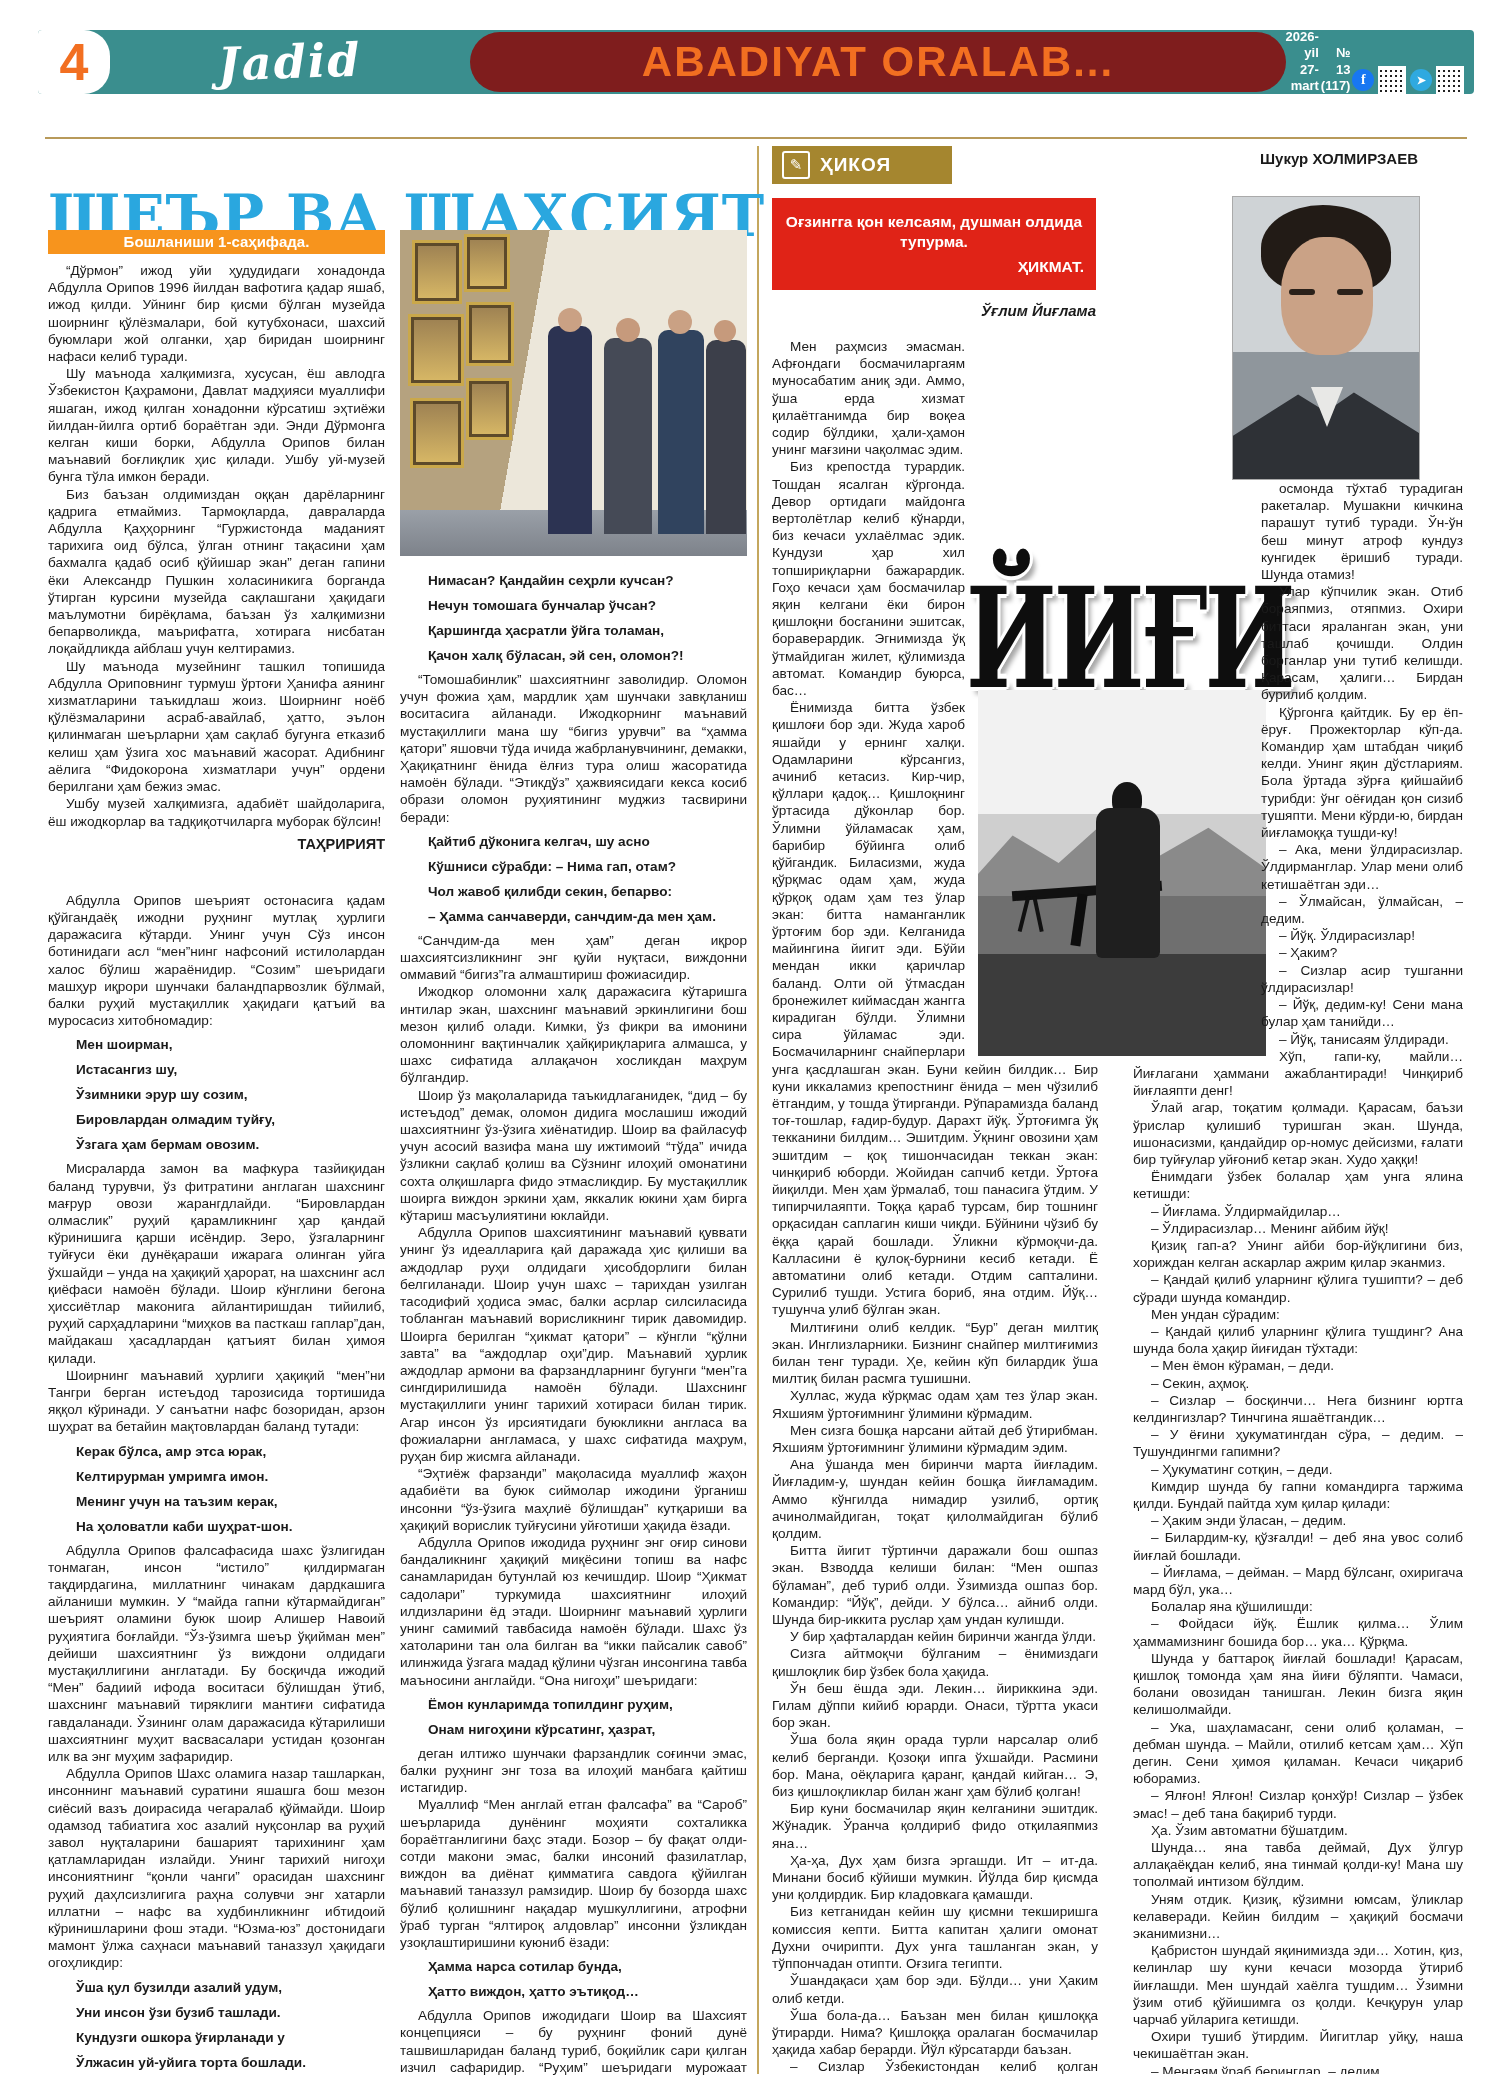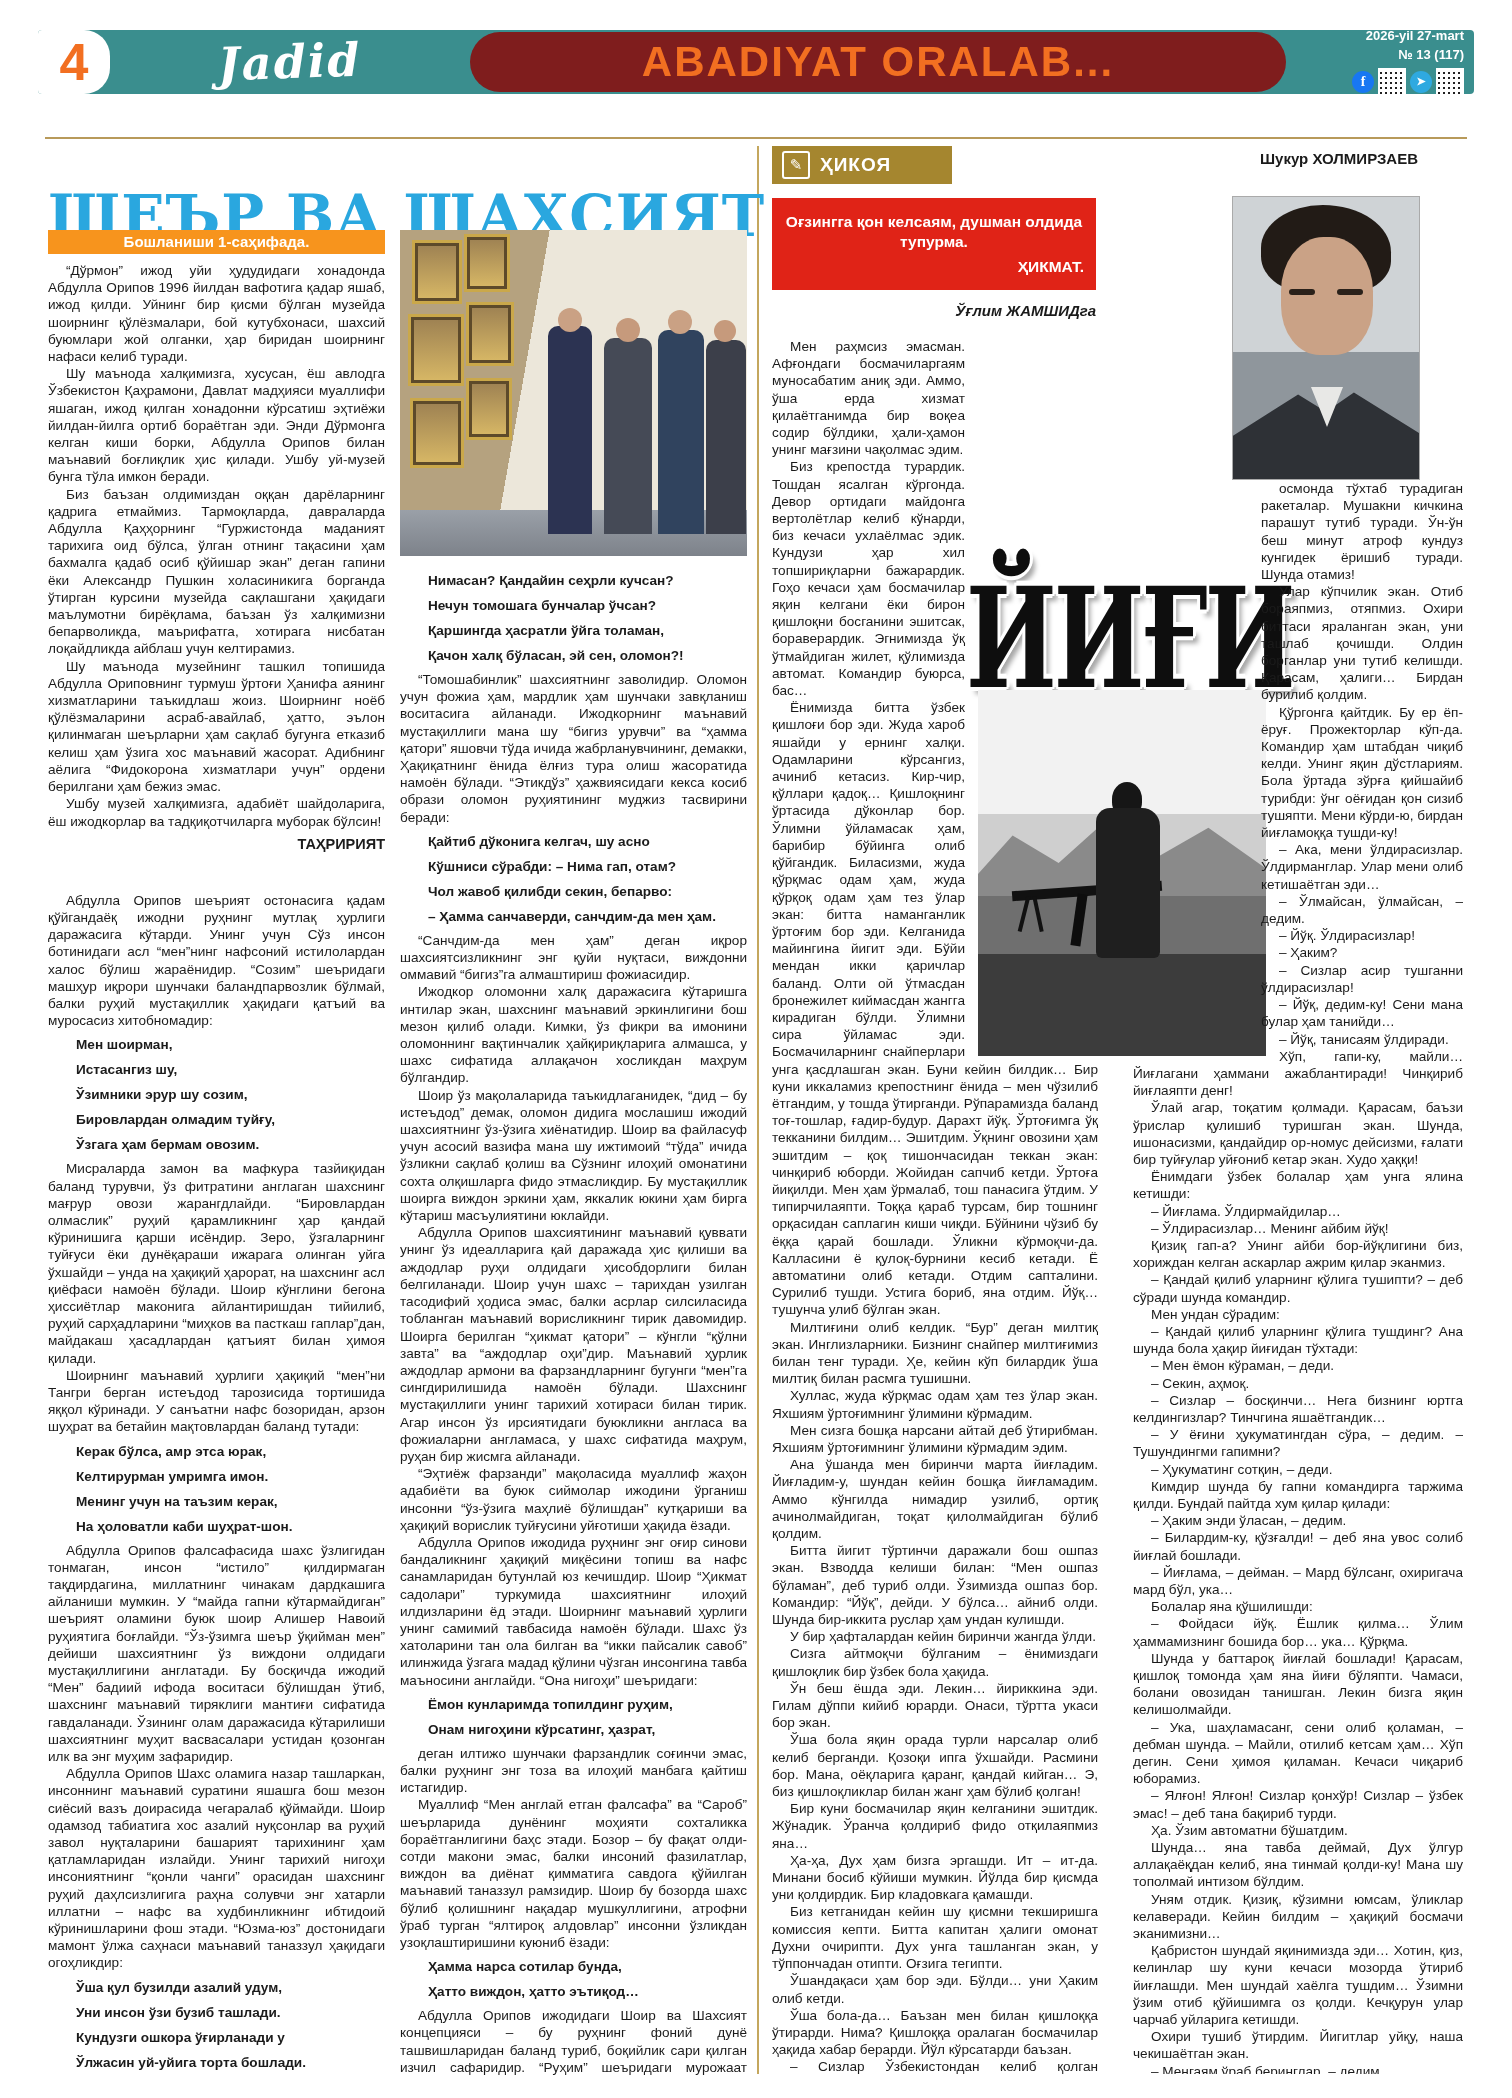--- a/index.html
+++ b/index.html
@@ -10,21 +10,21 @@
           display:flex;align-items:stretch;border-radius:4px;}
   .pagenum-box{width:72px;background:#ffffff;display:flex;align-items:center;justify-content:center;
                border-radius:4px 26px 26px 4px;}
   .pagenum{font-size:52px;font-weight:bold;color:#f26f21;line-height:1;}
   .brand-box{width:360px;display:flex;align-items:center;justify-content:center;}
   .brand{font-family:"DejaVu Serif",serif;font-style:italic;font-weight:bold;color:#ffffff;
          font-size:46px;letter-spacing:2px;transform:rotate(-2deg);}
   .title-pill{flex:1;background:#7f1d1d;border-radius:34px;margin:2px 0;display:flex;
               align-items:center;justify-content:center;}
   .banner-title{color:#f26f21;font-weight:bold;font-size:42px;letter-spacing:2px;}
-  .meta-box{width:178px;display:flex;flex-direction:column;align-items:flex-end;justify-content:center;
+  .meta-box{width:178px;display:flex;flex-direction:row;align-items:flex-end;justify-content:center;
             padding-right:10px;gap:2px;}
   .meta-line{color:#ffffff;font-weight:bold;font-size:13px;text-align:right;line-height:1.25;}
   .icons-row{display:flex;gap:4px;margin-top:3px;align-items:center;}
   .soc{width:22px;height:22px;border-radius:50%;display:flex;align-items:center;justify-content:center;
        color:#fff;font-weight:bold;font-size:14px;}
   .fb{background:#1877f2;font-family:"Liberation Serif",serif;}
   .tg{background:#2fa9e0;font-size:11px;}
   .qr{width:24px;height:24px;background:
       repeating-linear-gradient(0deg,#111 0 2px,#fff 2px 5px),
       repeating-linear-gradient(90deg,#111 0 2px,#fff 2px 5px);
@@ -211,21 +211,21 @@
   <div class="hikoya">
     <span class="pencil">✎</span>
     <span class="hikoya-label">ҲИКОЯ</span>
   </div>
 
   <div class="redbox">
     <div class="ep-line">Оғзингга қон келсаям, душман олдида тупурма.</div>
     <div class="ep-attr">ҲИКМАТ.</div>
   </div>
 
-  <div class="dedication">Ўғлим ЖАМШИДга</div>
+  <div class="dedication">Ўғлим Йиғлама</div>
   <div class="author">Шукур ХОЛМИРЗАЕВ</div>
 
   <div class="portrait">
     <div class="hair"></div>
     <div class="face"></div>
     <div class="eyebrow" style="left:56px;"></div>
     <div class="eyebrow" style="left:104px;"></div>
     <div class="suit"></div>
     <div class="shirt"></div>
   </div>

